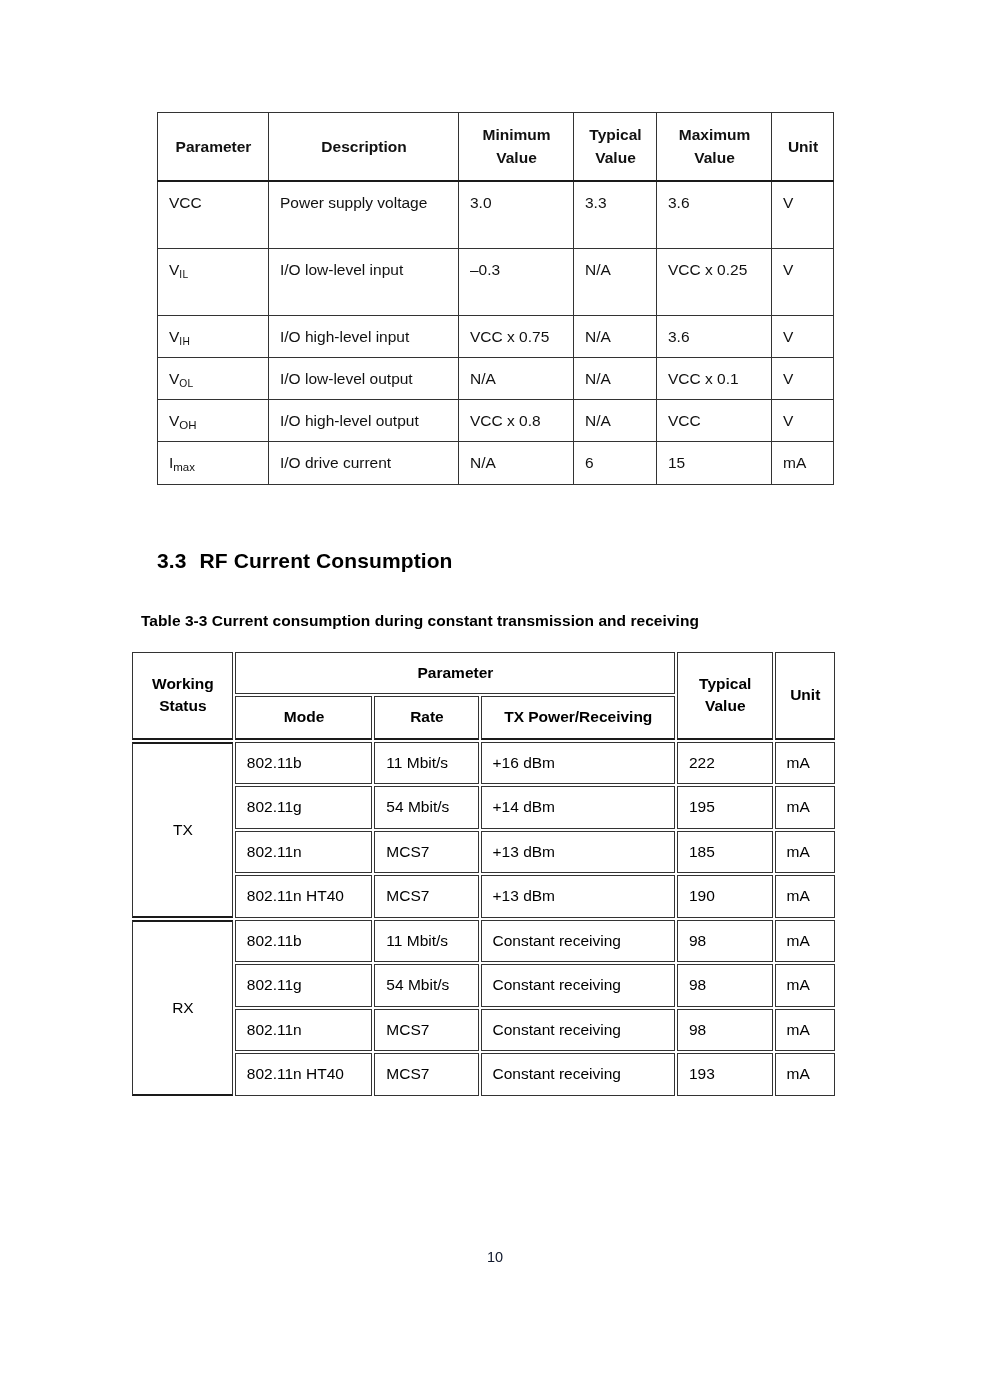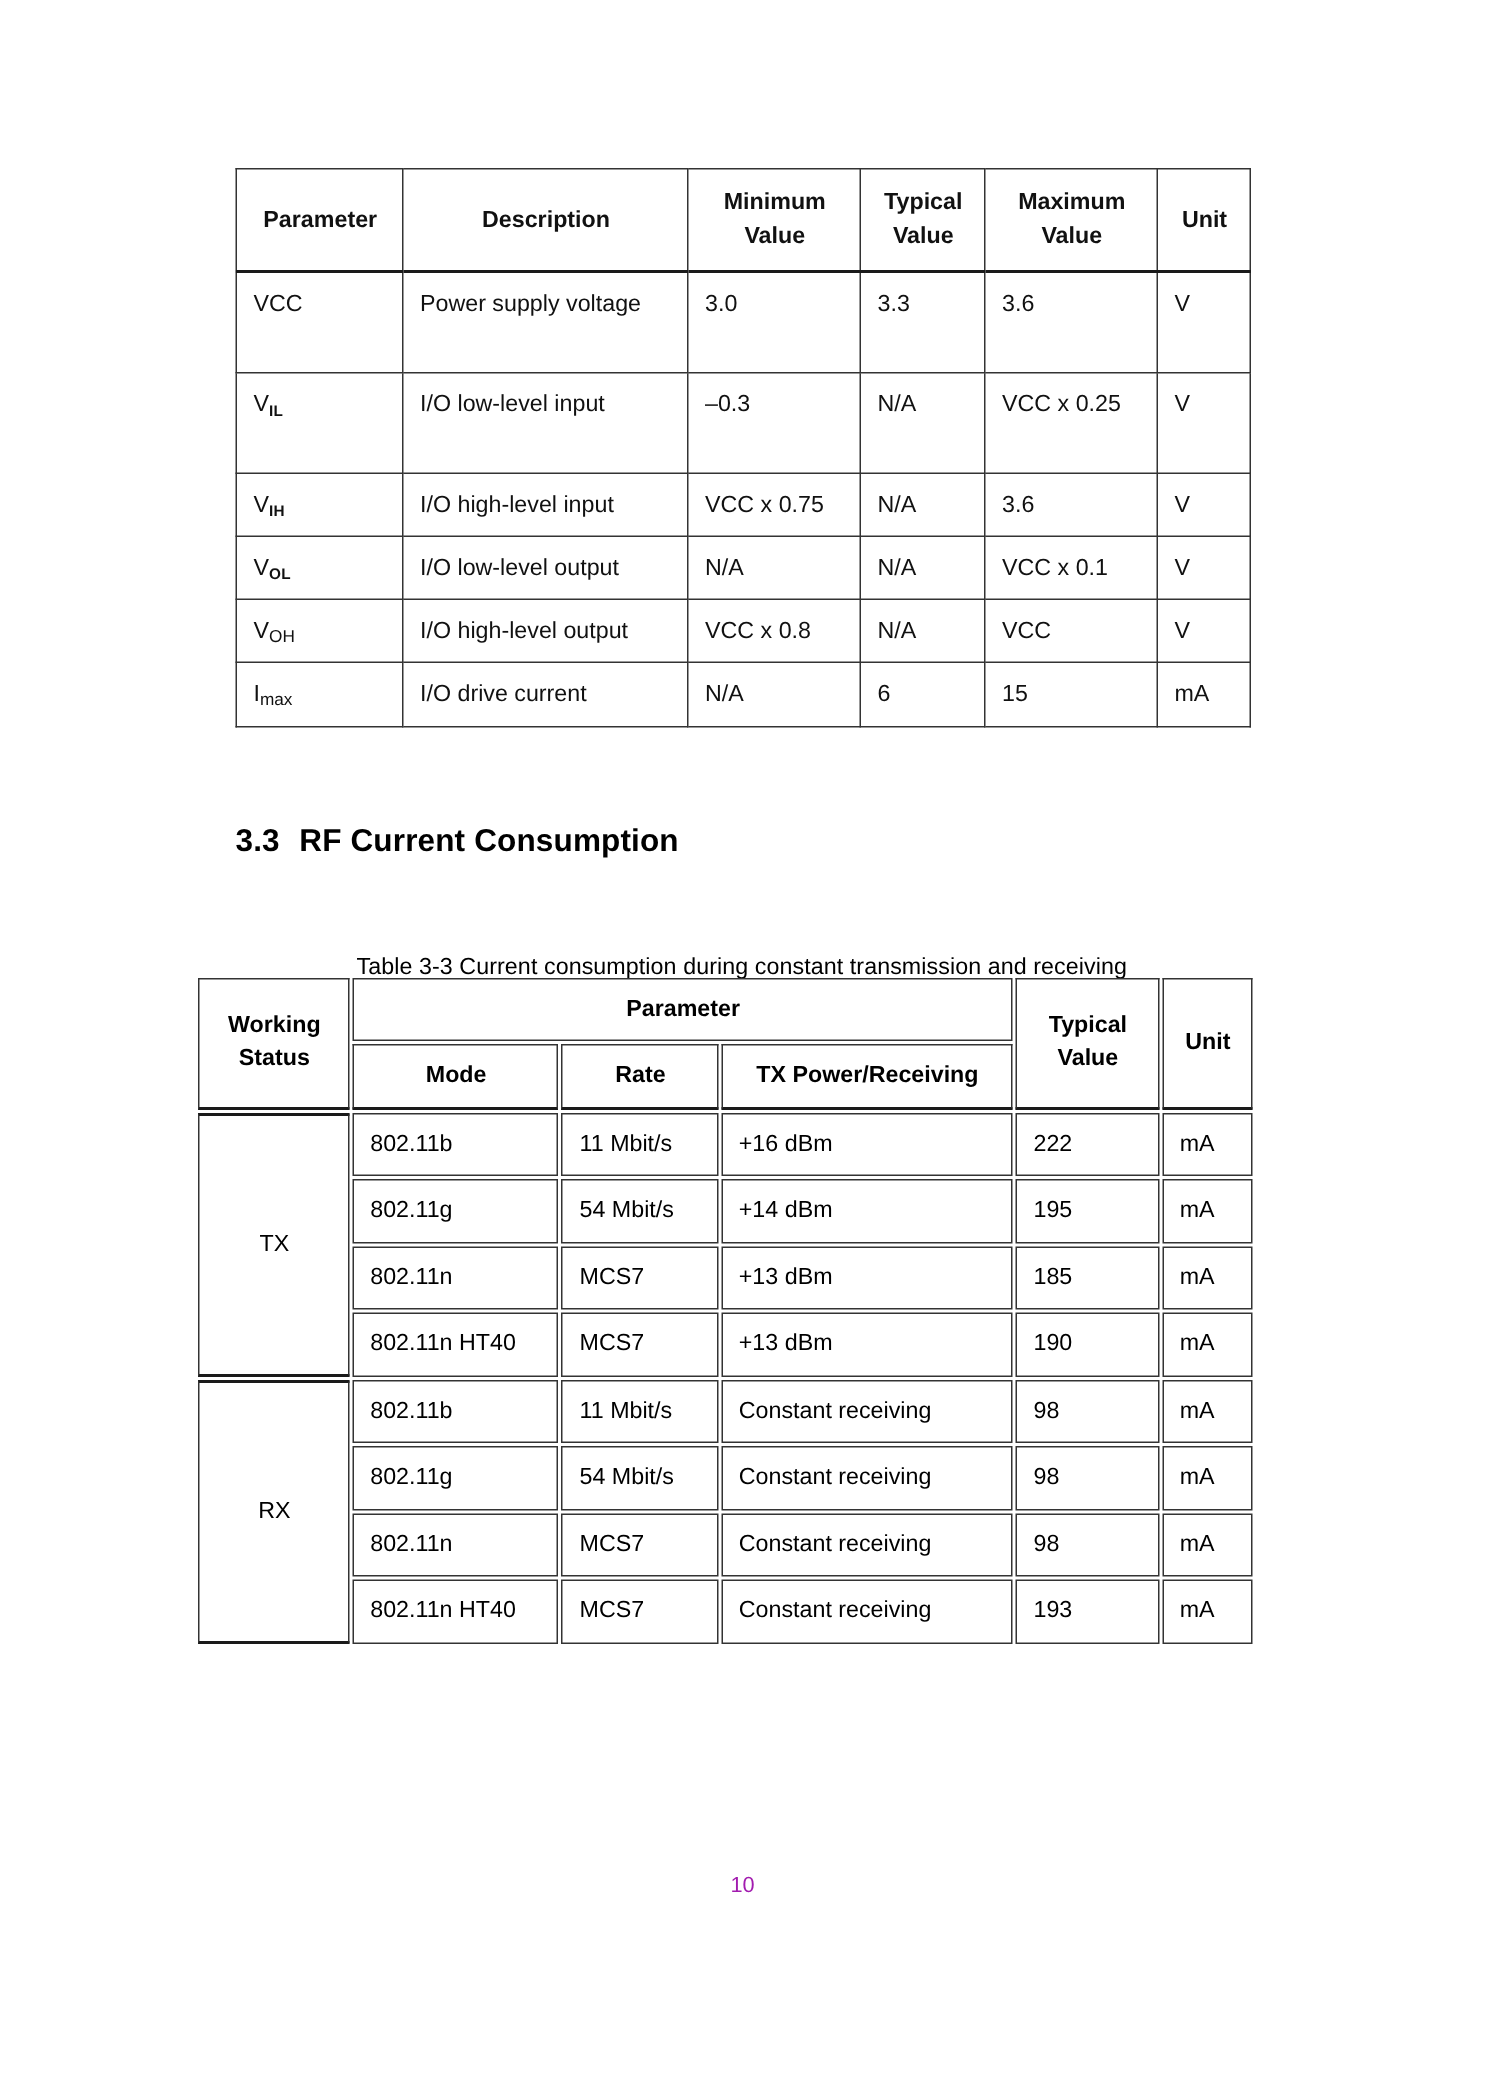--- a/index.html
+++ b/index.html
@@ -64,21 +64,20 @@
   .c-typ    { width: 83px; }
   .c-max    { width: 115px; }
   .c-unit   { width: 62px; }
 
   sub.sc {
     font-size: 0.66em;
     vertical-align: baseline;
     position: relative;
     top: 0.30em;
     letter-spacing: 0.2px;
-    font-weight: bold;
   }
   sub.lc {
     font-size: 0.74em;
     vertical-align: baseline;
     position: relative;
     top: 0.28em;
     text-align: center;
   }
 
   
@@ -93,25 +92,23 @@
     text-align: right;
   }
   #section-heading .num { margin-right: 13px; }
 
   
   #table-caption {
     position: absolute;
     left: 141px;
     top: 612px;
     width: 707px;
-    text-align: center;
     font-size: 15.5px;
-    font-weight: normal;
+    font-weight: bold;
     letter-spacing: 0.05px;
-    margin-top: 24px;
   }
 
   
   #table-current {
     position: absolute;
     left: 130px;
     top: 650px;
     width: 707px;
   }
   #table-current td, #table-current th {
@@ -148,21 +145,21 @@
   .w-unit   { width: 61px; }
 
   
   #page-footer {
     position: absolute;
     left: 0;
     top: 1249px;
     width: 990px;
     text-align: center;
     font-size: 14.5px;
-    color: #a21caf;
+    color: #0f172a;
   }
 </style>
 </head>
 <body>
 
 <div class="page">
 
   <table class="tbl" id="table-elec">
     <colgroup>
       <col class="c-param">

